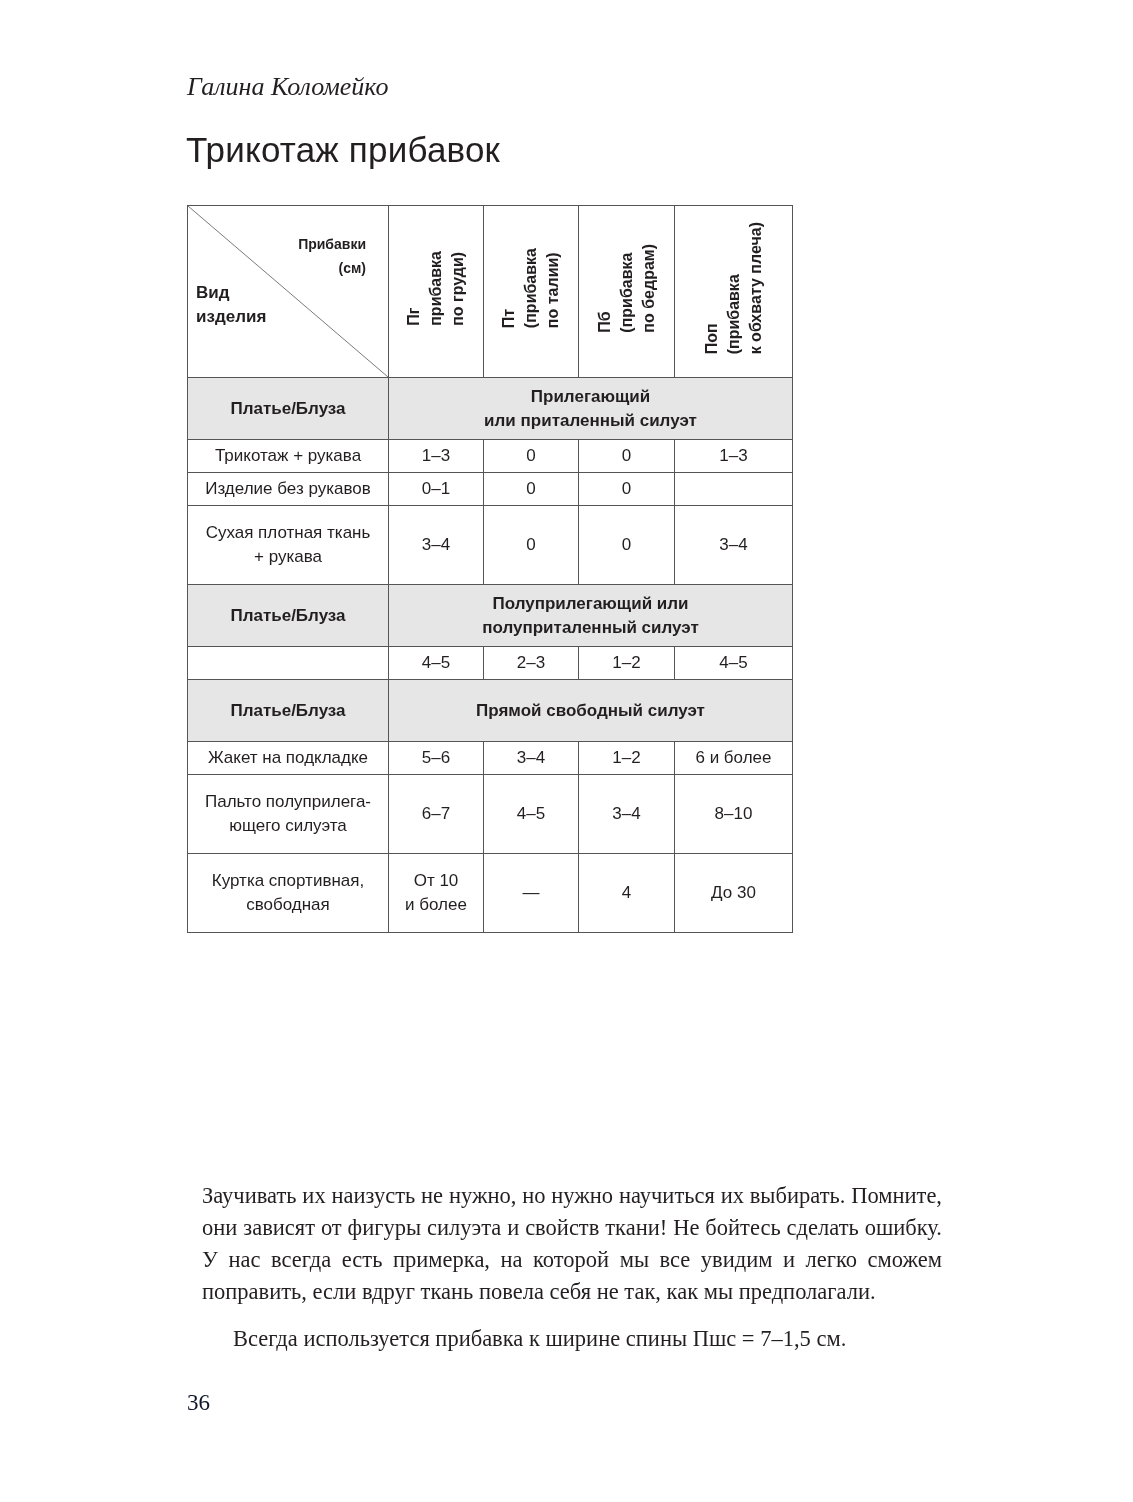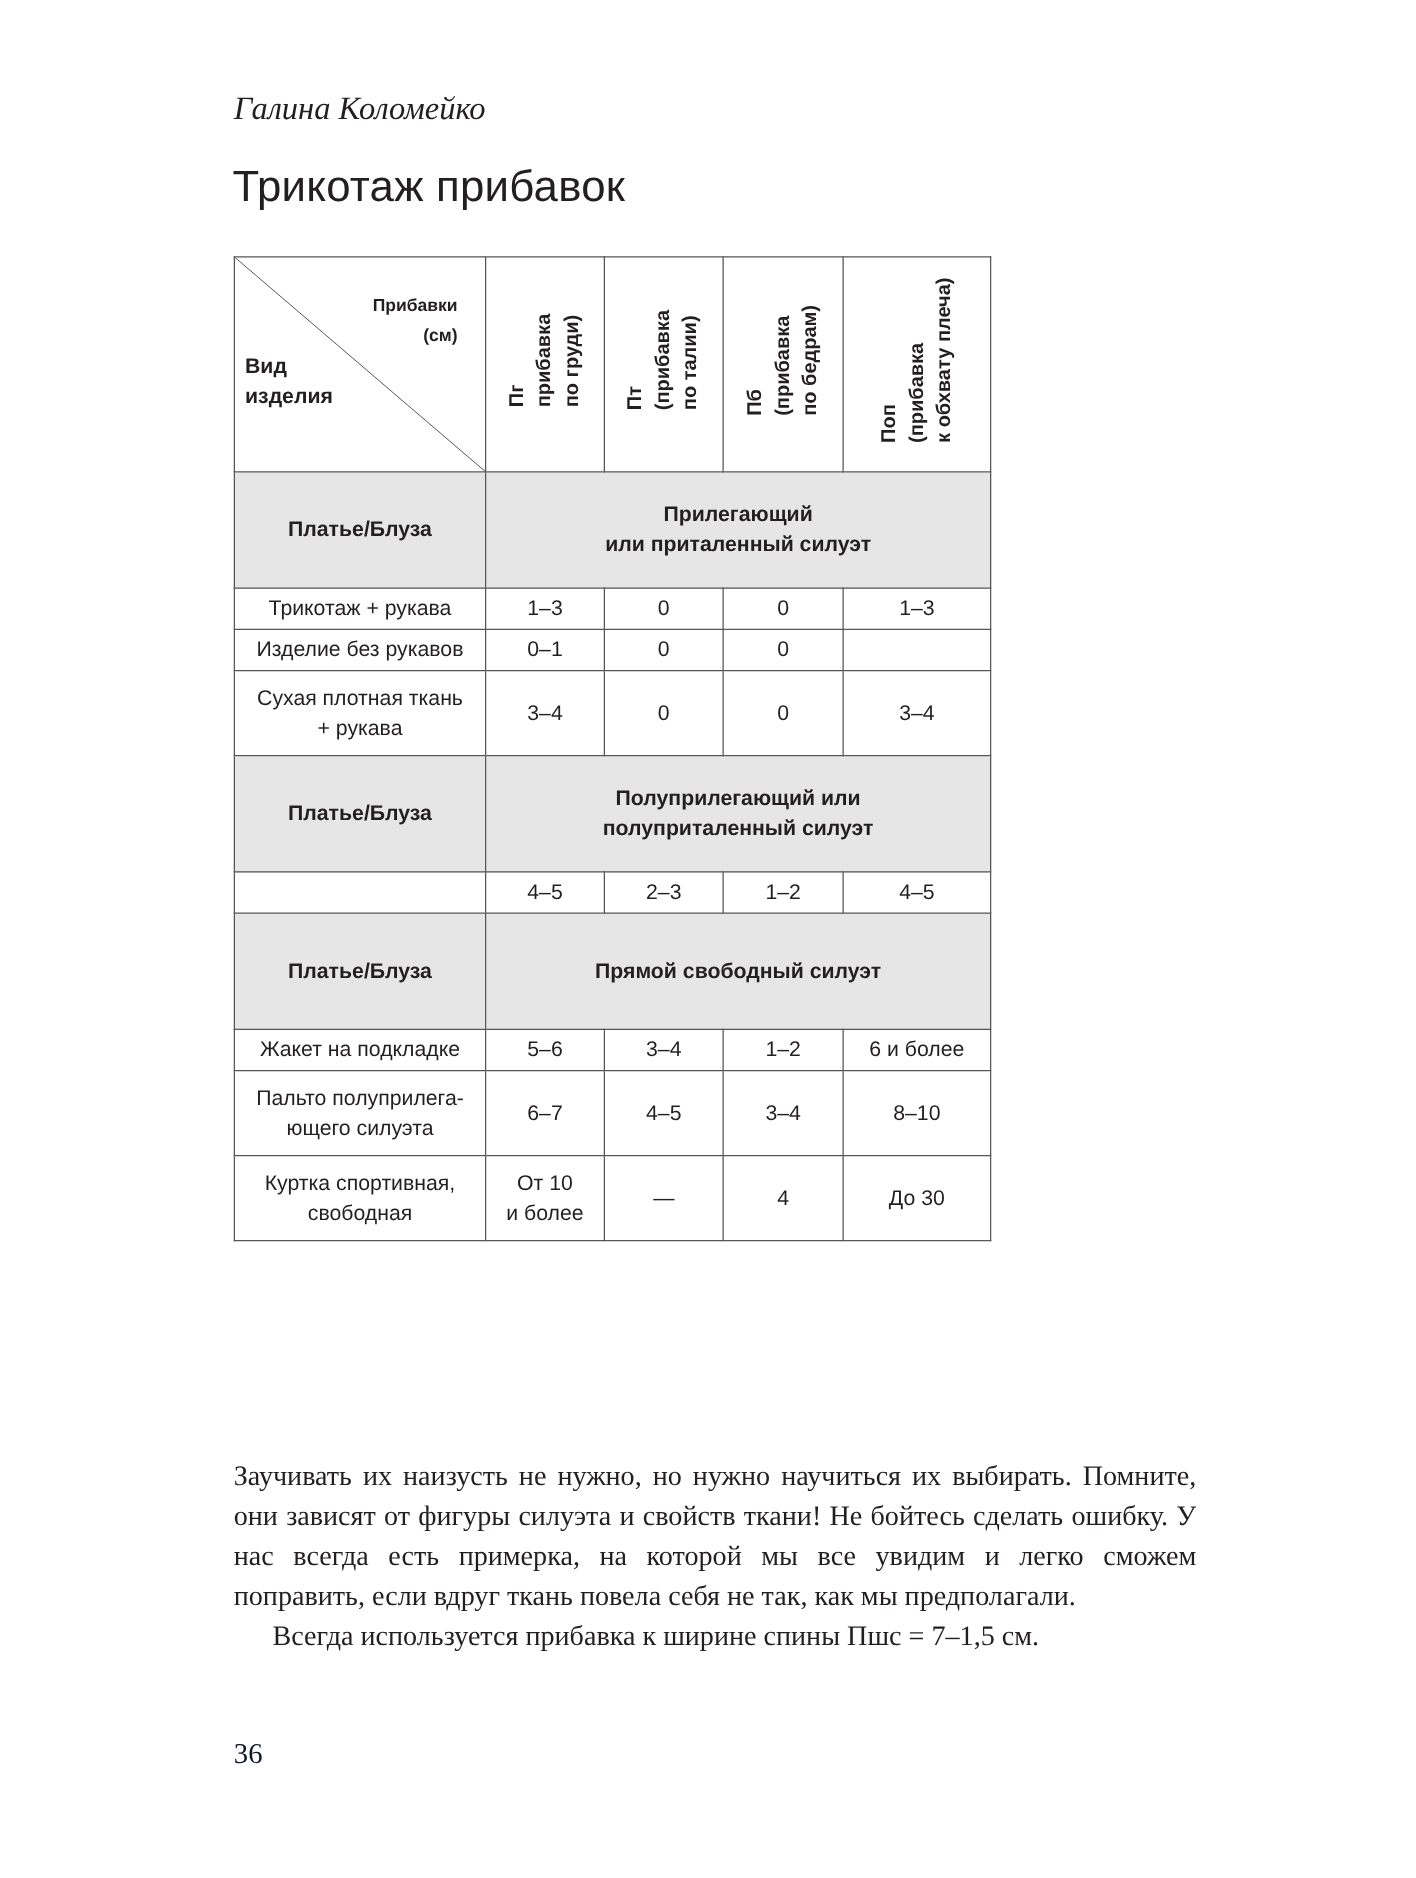--- a/index.html
+++ b/index.html
@@ -24,24 +24,24 @@
     table.allow td, table.allow th {
       border: 1.5px solid #555555; padding: 0; text-align: center; vertical-align: middle;
       line-height: 24px;
     }
     col.c0 { width: 201px; }
     col.c1 { width: 95px; }
     col.c2 { width: 95px; }
     col.c3 { width: 96px; }
     col.c4 { width: 118px; }
     tr.head-row { height: 172px; }
-    tr.group-row { height: 93px; }
+    tr.group-row { height: 62px; }
     tr.group-row td { background: #e6e6e6; font-weight: bold; }
     tr.r1 { height: 33px; }
-    tr.r2 { height: 68px; }
+    tr.r2 { height: 79px; }
     .corner { position: relative; padding: 0 !important; }
     .corner svg { position: absolute; left: 0; top: 0; width: 100%; height: 100%; }
     .corner .top-label {
       position: absolute; right: 22px; top: 26px; text-align: right;
       font-weight: bold; font-size: 14px; line-height: 24px;
     }
     .corner .bottom-label {
       position: absolute; left: 8px; top: 75px; text-align: left;
       font-weight: bold; font-size: 17px; line-height: 24px;
     }
@@ -50,21 +50,21 @@
       font-weight: bold; font-size: 16px; line-height: 22px;
       display: inline-block; text-align: left; white-space: nowrap;
     }
     .vhead span { display: block; }
     .body-text {
       position: absolute; left: 187px; top: 1165px; width: 770px;
       font-family: "Liberation Serif", "DejaVu Serif", serif;
       font-size: 22.5px; line-height: 32px; color: #231f20;
       text-align: justify;
     }
-    .body-text p { margin: 0; }
+    .body-text p { margin: 15px; }
     .body-text p.indent { text-indent: 31px; text-align: left; }
     .page-number {
       position: absolute; left: 187px; top: 1390px;
       font-family: "Liberation Serif", "DejaVu Serif", serif;
       font-size: 23px; color: #0f172a;
     }
   </style>
 </head>
 <body>
 

